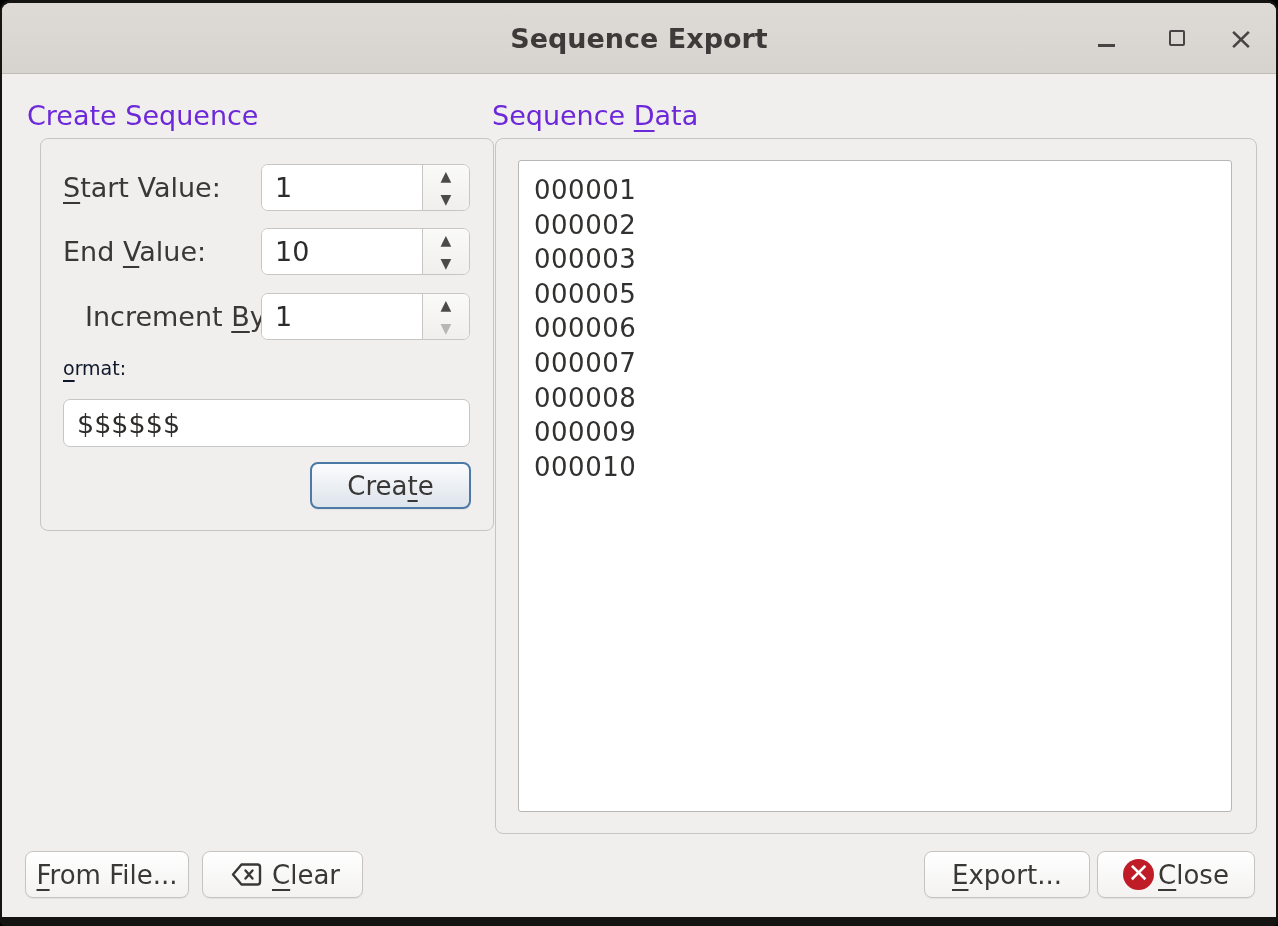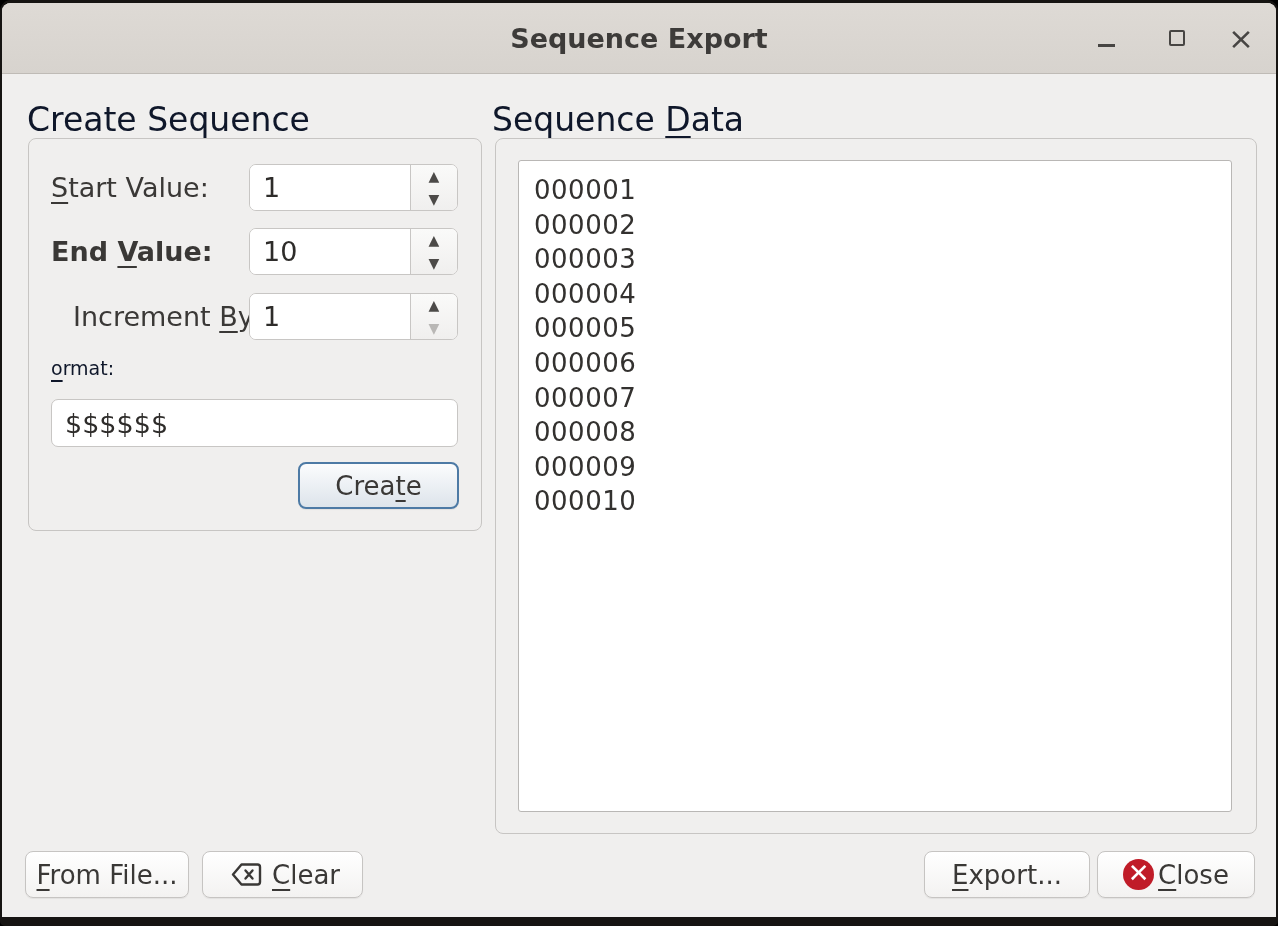--- a/index.html
+++ b/index.html
@@ -31,21 +31,21 @@
   .ctrl-min { right: 157px; }
   .ctrl-max { right: 86px; }
   .ctrl-close { right: 22px; }
   .min-glyph { width: 17px; height: 3px; background: #474543; margin-top: 14px; }
   .max-glyph { width: 16px; height: 16px; border: 2.5px solid #474543; border-radius: 2px; }
   .close-glyph { font-size: 31px; color: #474543; line-height: 1; }
 
   
   .content { position: relative; width: 100%; height: calc(100% - 72px); }
 
-  .section-label { position: absolute; font-size: 33px; color: #0f172a; white-space: nowrap; }
+  .section-label { position: absolute; font-size: 27px; color: #6d28d9; white-space: nowrap; }
   .mn { text-decoration: underline; text-decoration-thickness: 2px; text-underline-offset: 5px; }
 
   .frame {
     position: absolute; border: 1px solid #c7c5c3; border-radius: 8px;
   }
 
   .field-label {
     position: absolute; font-size: 27px; color: #3a3836;
     line-height: 47px; white-space: nowrap;
   }
@@ -119,38 +119,38 @@
       <span class="close-glyph">×</span>
     </div>
   </div>
 
   <div class="content">
 
     <div class="section-label" style="left:25px; top:26px;">
       <span>Create Sequence</span>
     </div>
 
-    <div class="frame" style="left:26px; top:64px; width:454px; height:393px;">
+    <div class="frame" style="left:38px; top:64px; width:454px; height:393px;">
 
       <div class="field-label" style="left:22px; top:25px;">
         <span></span><span class="mn">S</span><span>tart Value:</span>
       </div>
       <div class="spinbox" style="left:220px; top:25px;">
         <input class="spin-input" value="1" style="">
         <div class="spin-buttons">
           <div class="spin-btn">
             <span class="arrow">▲</span>
           </div>
           <div class="spin-btn">
             <span class="arrow">▼</span>
           </div>
         </div>
       </div>
 
-      <div class="field-label" style="left:22px; top:89px;font-weight:bold;">
+      <div class="field-label" style="left:22px; top:89px;">
         <span>End </span><span class="mn">V</span><span>alue:</span>
       </div>
       <div class="spinbox" style="left:220px; top:89px;">
         <input class="spin-input" value="10" style="">
         <div class="spin-buttons">
           <div class="spin-btn">
             <span class="arrow">▲</span>
           </div>
           <div class="spin-btn">
             <span class="arrow">▼</span>
@@ -185,21 +185,20 @@
 
     <div class="section-label" style="left:490px; top:26px;">
       <span>Sequence </span><span class="mn">D</span><span>ata</span>
     </div>
 
     <div class="frame" style="left:493px; top:64px; width:762px; height:696px;">
       <div class="seq-list">
         <div>000001</div>
         <div>000002</div>
         <div>000003</div>
-        <div>000004</div>
         <div>000005</div>
         <div>000006</div>
         <div>000007</div>
         <div>000008</div>
         <div>000009</div>
         <div>000010</div>
       </div>
     </div>
 
     <div class="btn" style="left:23px; top:777px; width:164px;">

